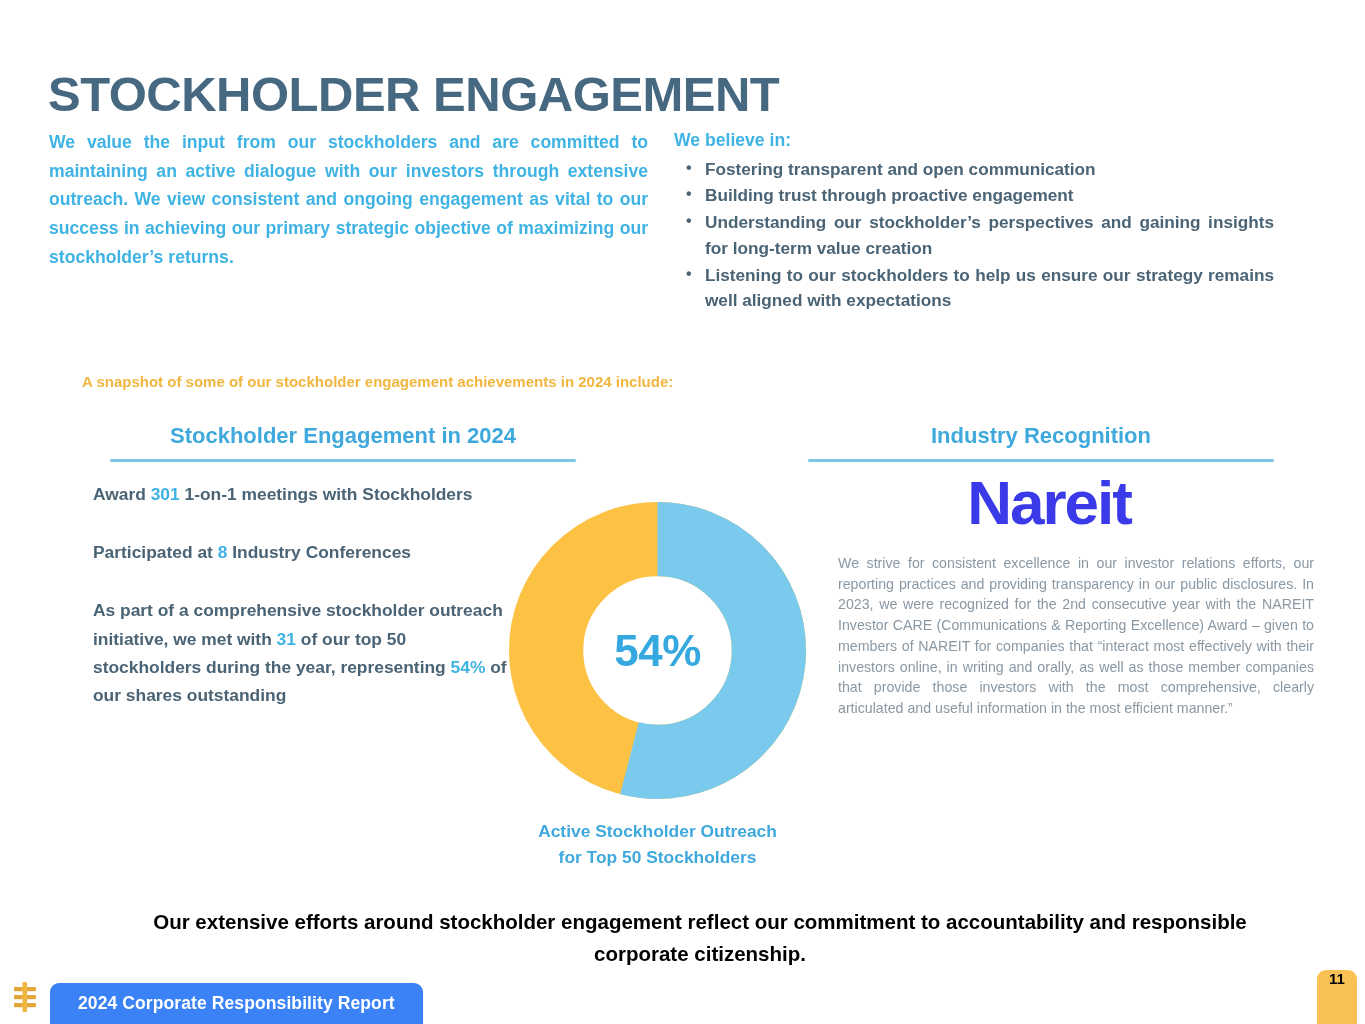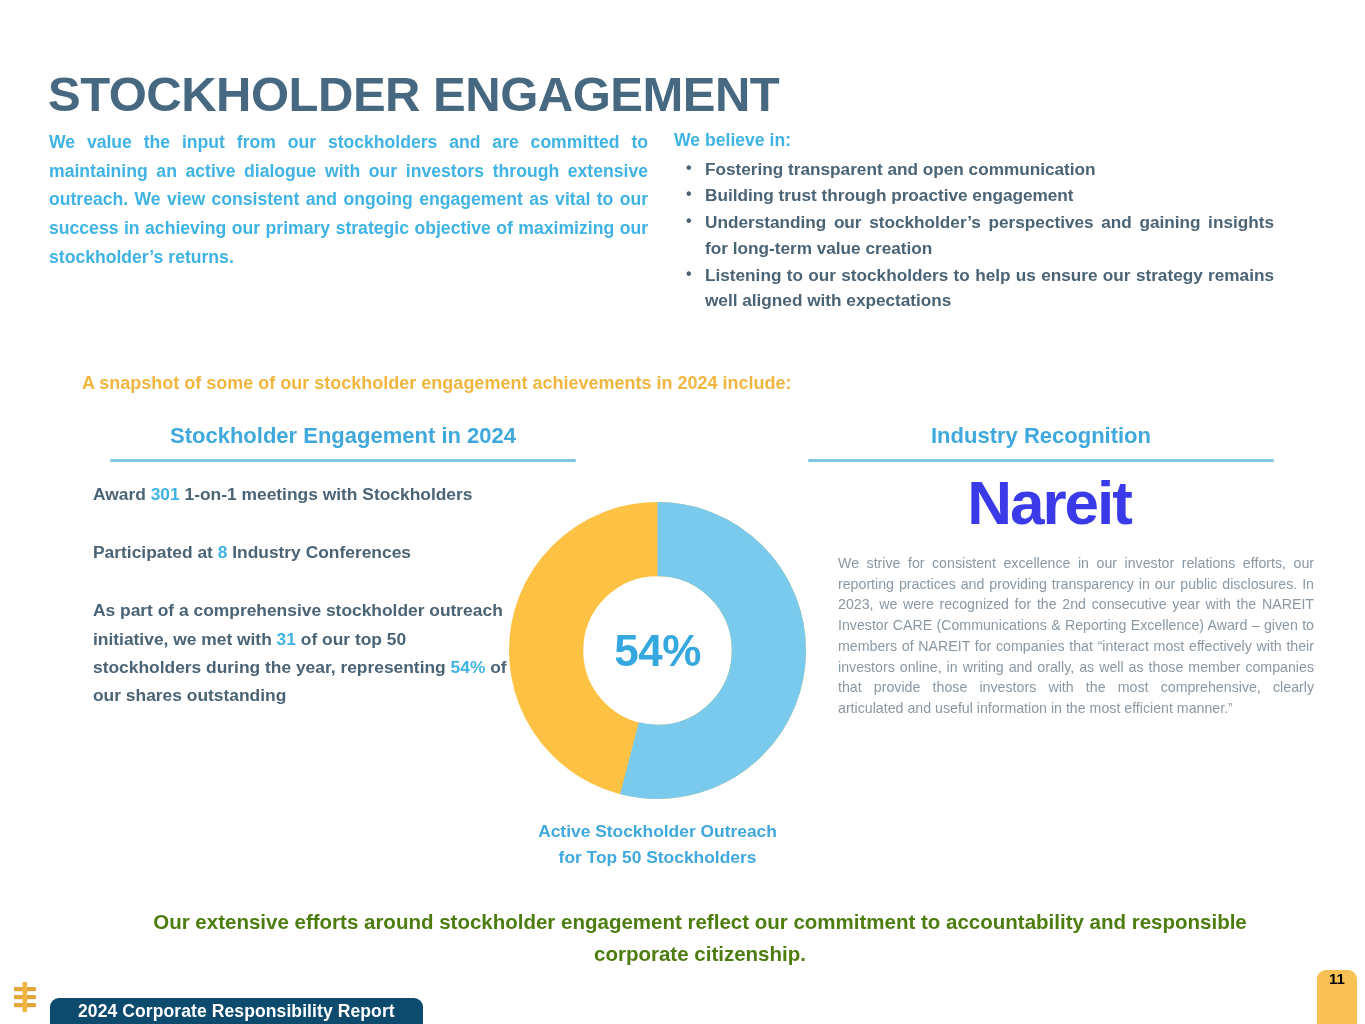--- a/index.html
+++ b/index.html
@@ -82,21 +82,21 @@
     font-size: 16px;
     color: #4A6375;
   }
   .believe-list li > span { display: inline; }
 
   
   .snapshot-line {
     position: absolute;
     left: 82px;
     top: 373px;
-    font-size: 18px;
+    font-size: 15px;
     font-weight: bold;
     color: #F0B63F;
     white-space: nowrap;
   }
 
   
   .sec-head {
     position: absolute;
     font-size: 22px;
     font-weight: bold;
@@ -200,39 +200,39 @@
   
   .closing {
     position: absolute;
     left: 130px;
     top: 906px;
     width: 1140px;
     text-align: center;
     font-size: 20.5px;
     font-weight: bold;
     line-height: 1.55;
-    color: #4d7c0f;
+    color: #000000;
   }
 
   
   .footer-logo {
     position: absolute;
     left: 8px;
     bottom: 8px;
     width: 34px;
     height: 38px;
   }
   .footer-pill {
     position: absolute;
     left: 50px;
     bottom: 0;
-    height: 26px;
+    height: 41px;
     padding: 0 28px 0 28px;
     min-width: 340px;
-    background: #0c4a6e;
+    background: #3b82f6;
     border-radius: 9px 9px 0 0;
     display: flex;
     align-items: center;
     justify-content: center;
     color: #ffffff;
     font-size: 17.5px;
     font-weight: bold;
     letter-spacing: 0.1px;
     box-sizing: border-box;
   }

